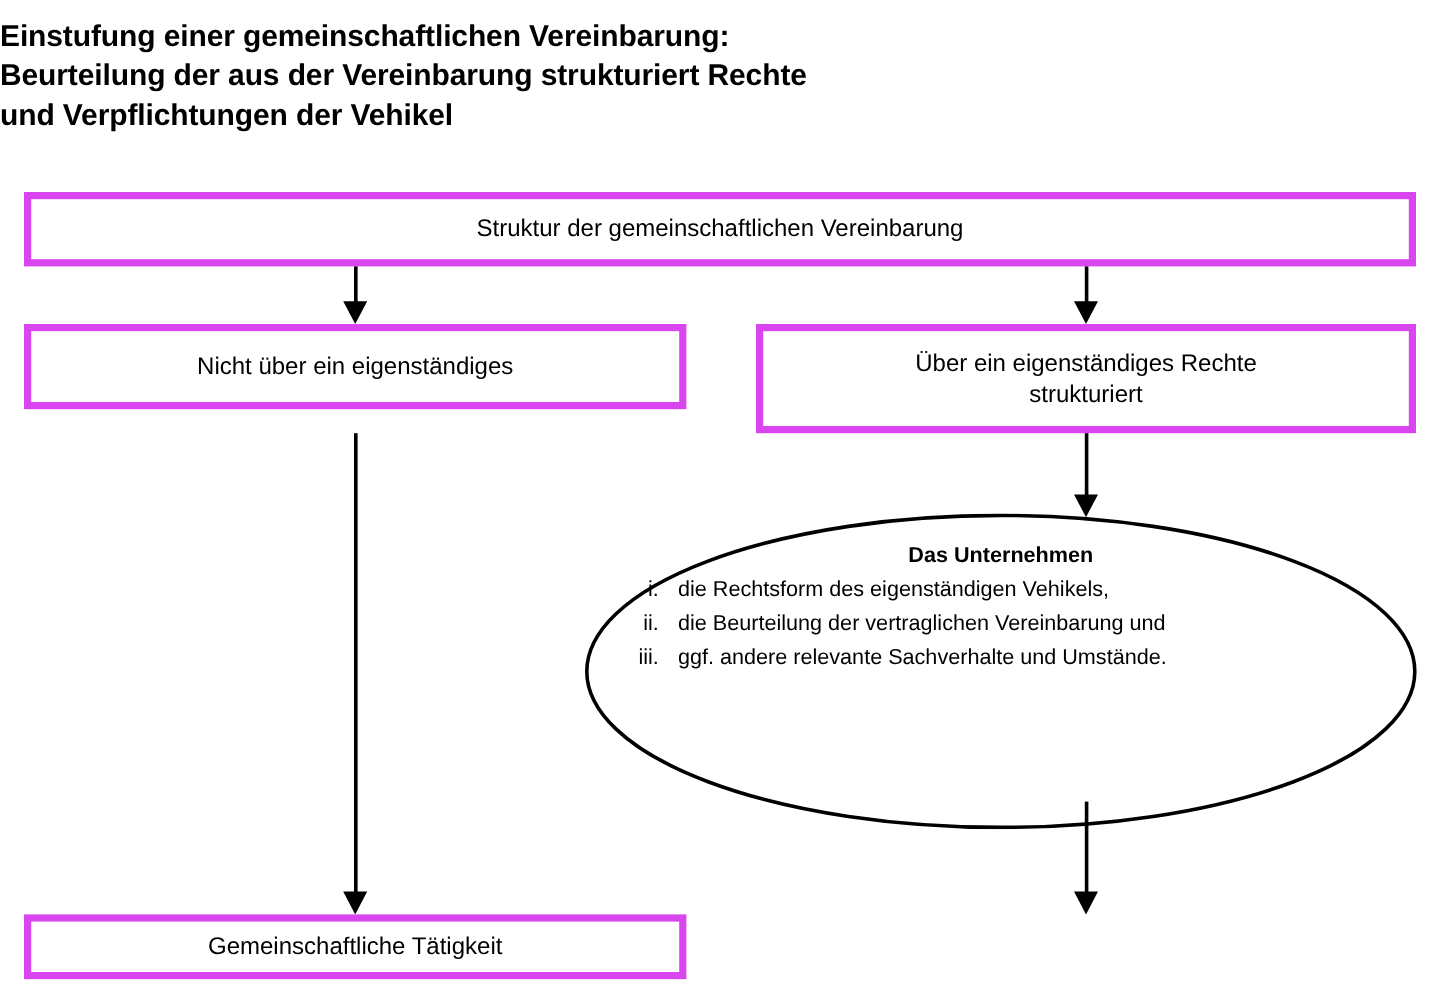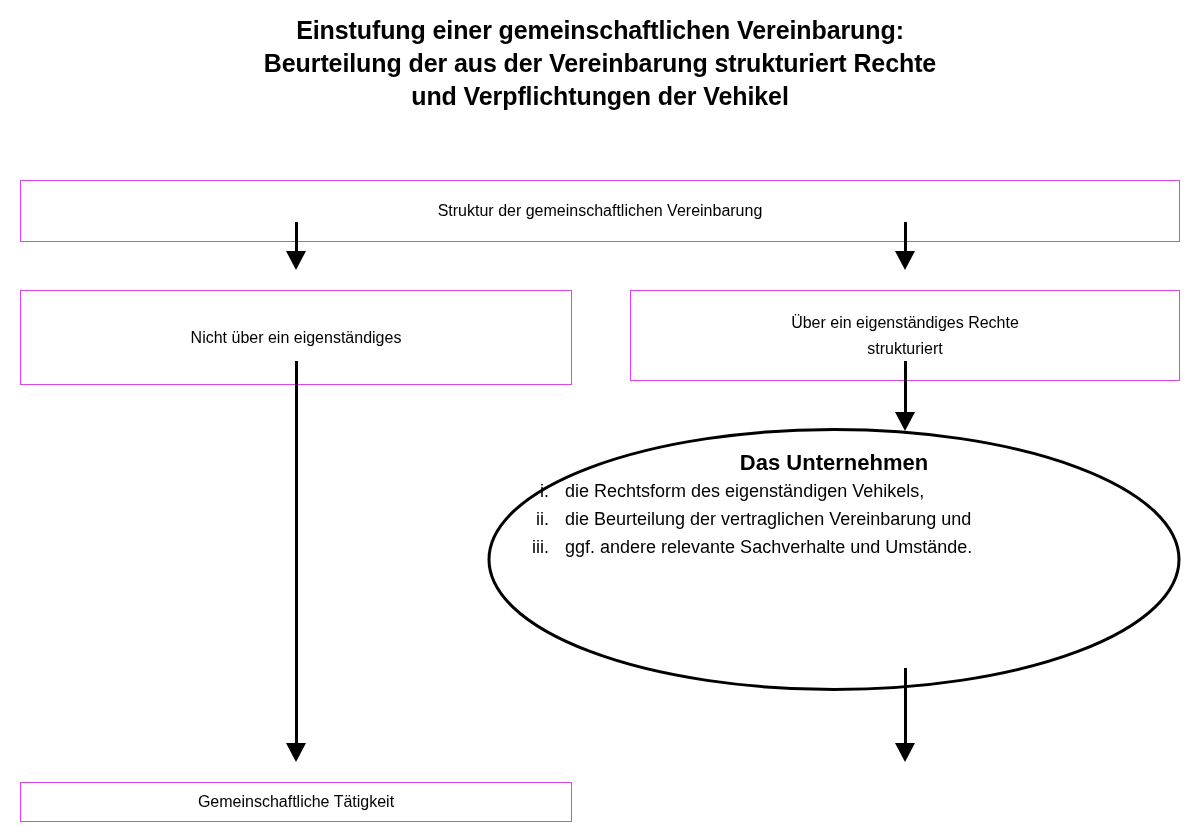--- a/index.html
+++ b/index.html
@@ -21,49 +21,48 @@
     width: 1200px;
     height: 840px;
   }
 
   
   .chart-title {
     position: absolute;
     left: 0;
     top: 14px;
     width: 1200px;
-    text-align: center;
+    text-align: left;
     font-size: 25px;
     font-weight: bold;
     line-height: 33px;
     letter-spacing: -0.1px;
   }
   .chart-title .tline { display: block; }
 
   
   .node-box {
     position: absolute;
     box-sizing: border-box;
-    border: 1px solid #d946ef;
+    border: 6px solid #d946ef;
     background: #ffffff;
     display: flex;
     align-items: center;
     justify-content: center;
     text-align: center;
-    font-size: 16px;
+    font-size: 20px;
     line-height: 26px;
     padding: 0 10px;
-    margin-top: 20px;
   }
   .node-box .btext { display: block; }
 
   #box-structure { left: 20px;  top: 160px; width: 1160px; height: 62px; }
-  #box-not-vehicle { left: 20px;  top: 270px; width: 552px; height: 95px; }
+  #box-not-vehicle { left: 20px;  top: 270px; width: 552px; height: 71px; }
   #box-vehicle     { left: 630px; top: 270px; width: 550px; height: 91px; }
-  #box-joint-operation { left: 20px;  top: 762px; width: 552px; height: 40px; }
+  #box-joint-operation { left: 20px;  top: 762px; width: 552px; height: 54px; }
   #box-joint-venture   { left: 630px; top: 762px; width: 550px; height: 58px; }
 
   
   #ellipse-wrap {
     position: absolute;
     left: 487px;
     top: 428px;
     width: 694px;
     height: 263px;
   }
@@ -74,21 +73,21 @@
     height: 100%;
   }
   #ellipse-content {
     position: absolute;
     left: 0;
     top: 22px;
     width: 694px;
     text-align: center;
   }
   .ell-head {
-    font-size: 22px;
+    font-size: 18px;
     font-weight: bold;
     line-height: 25px;
     display: block;
   }
   #ellipse-list {
     list-style: none;
     margin: 2px 0 0 0;
     padding: 0;
     font-size: 18px;
     line-height: 28px;

